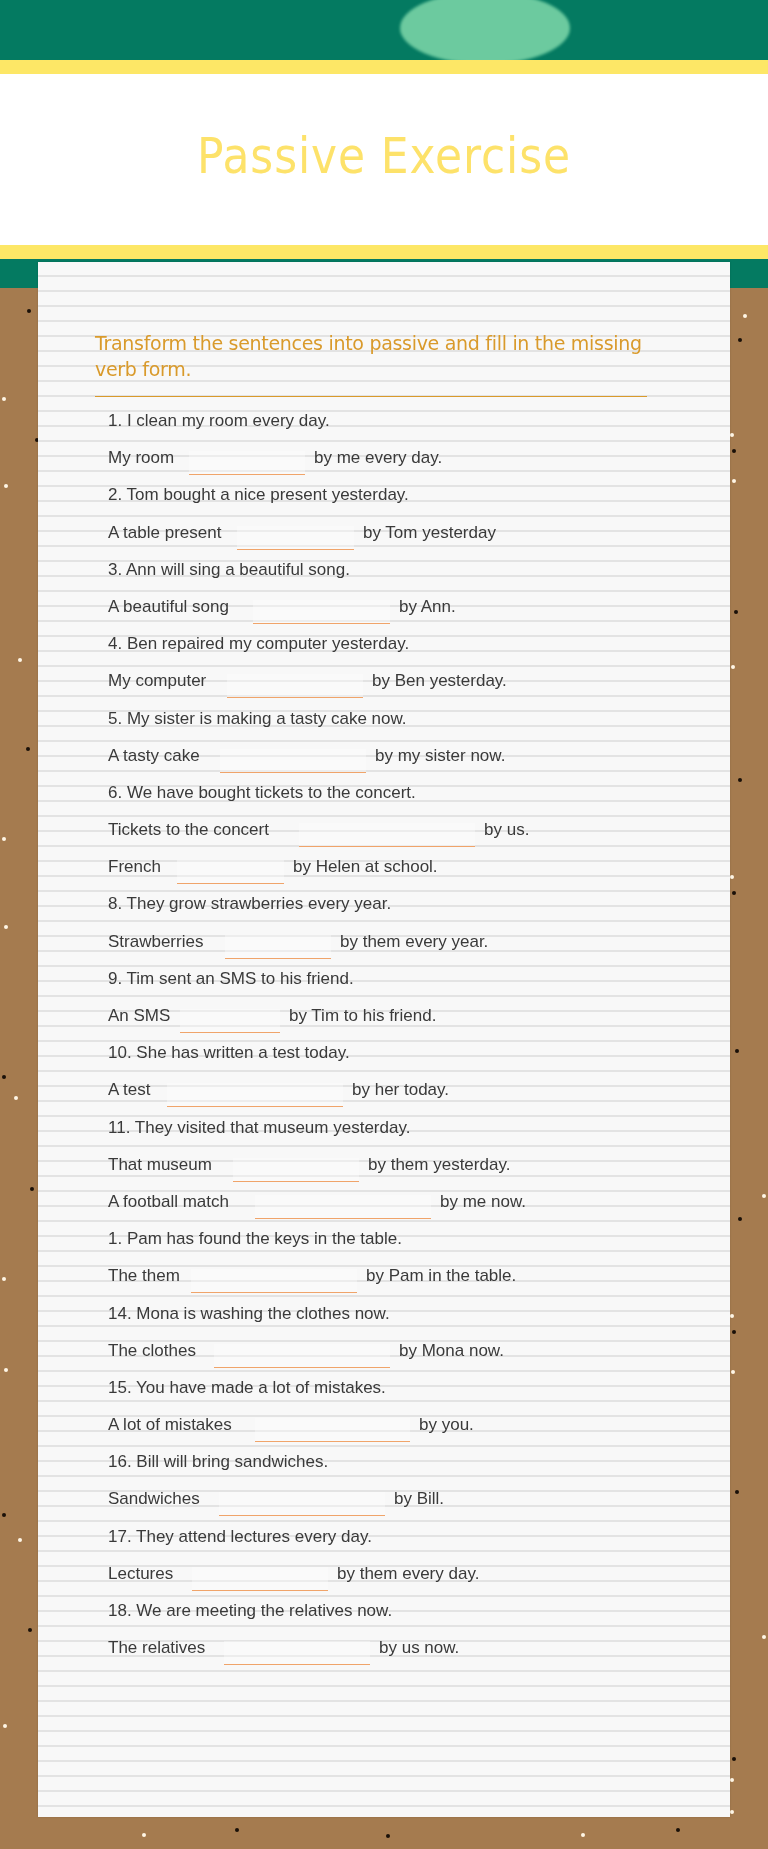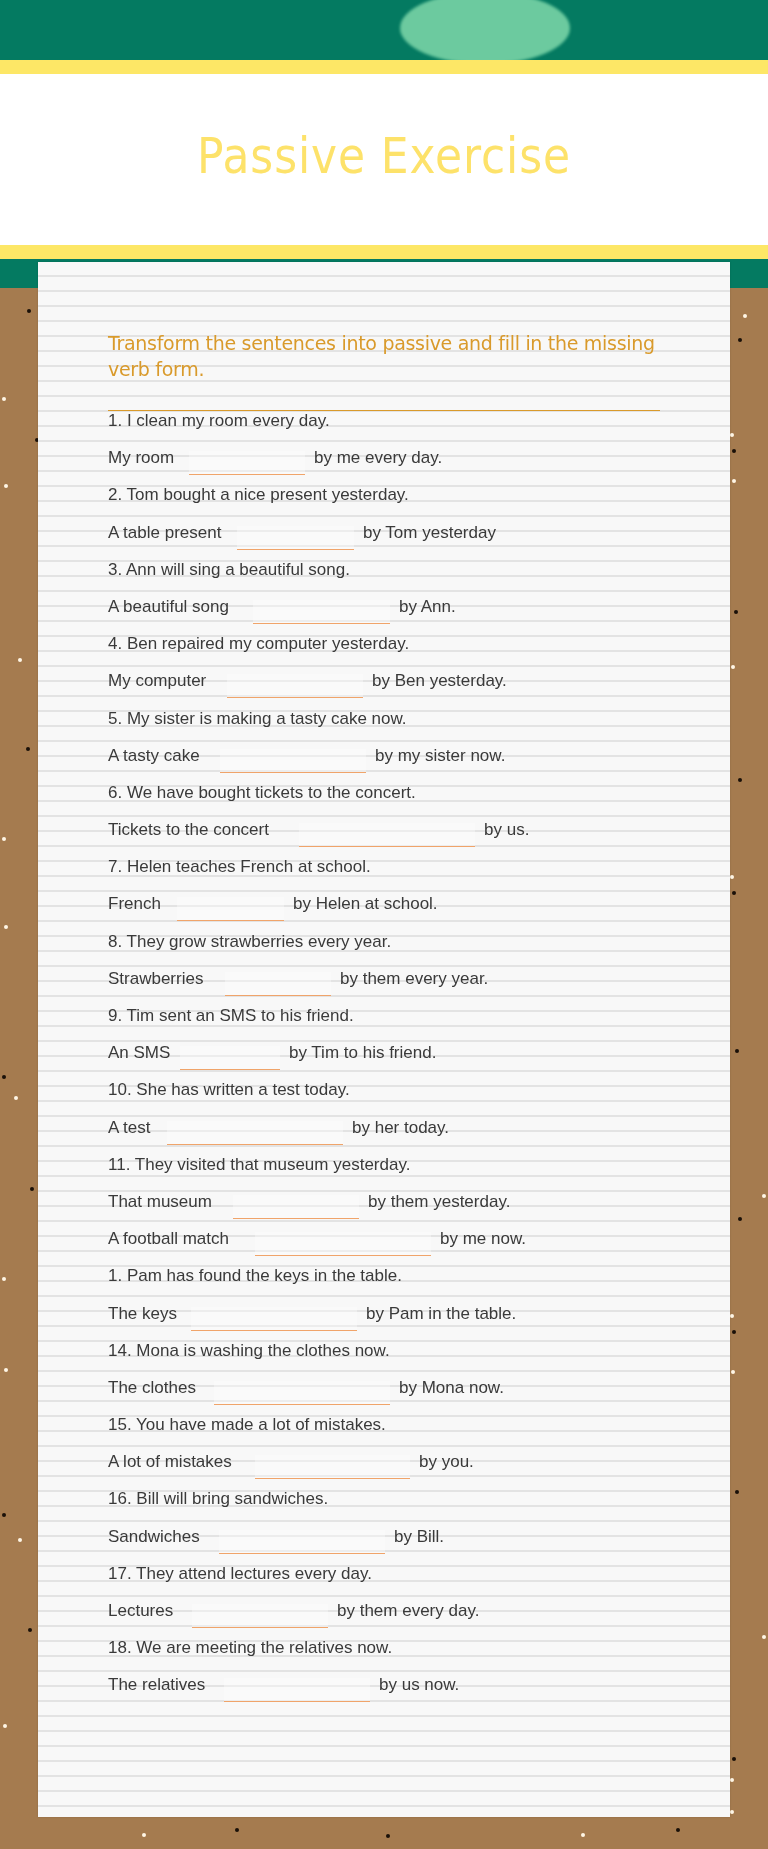--- a/index.html
+++ b/index.html
@@ -58,27 +58,27 @@
       position: absolute; left: 38px; top: 262px; width: 692px; height: 1555px;
       background-color: #f8f8f8;
       background-image: repeating-linear-gradient(
         to bottom,
         transparent 0px, transparent 13px,
         #e3e3e3 13px, #e3e3e3 15px
       );
       box-shadow: 0 0 2px rgba(0,0,0,0.15);
     }
     .instructions {
-      position: absolute; left: 70px; top: 68px; width: 552px;
+      position: absolute; left: 57px; top: 68px; width: 552px;
       font-family: "DejaVu Sans", sans-serif;
       font-size: 19px;
       line-height: 26px;
       color: #d99a2b;
       margin: 0;
-      padding-bottom: 28px;
+      padding-bottom: 14px;
       border-bottom: 1.5px solid #d99a2b;
       letter-spacing: -0.3px;
     }
     .exercise-list {
       position: absolute; left: 70px; top: 140px; width: 600px;
     }
     .line {
       height: 37.2px;
       position: relative;
       font-size: 17px;
@@ -214,23 +214,20 @@
     <div class="line">
         <span class="seg" style="left:0">6. We have bought tickets to the concert.</span>
       </div>
     <div class="line">
       <span class="seg" style="left:0">Tickets to the concert</span>
       <input class="blank" type="text" style="left: 191px; width: 176px;" value="">
       <span class="seg" style="left:376px">by us.</span>
     </div>
 
     <div class="line">
-        <span class="seg" style="left:0">7. Helen teaches French at school.</span>
-      </div>
-    <div class="line">
       <span class="seg" style="left:0">French</span>
       <input class="blank" type="text" style="left: 69px; width: 107px;" value="">
       <span class="seg" style="left:185px">by Helen at school.</span>
     </div>
 
     <div class="line">
         <span class="seg" style="left:0">8. They grow strawberries every year.</span>
       </div>
     <div class="line">
       <span class="seg" style="left:0">Strawberries</span>
@@ -268,21 +265,21 @@
     <div class="line">
       <span class="seg" style="left:0">A football match</span>
       <input class="blank" type="text" style="left: 147px; width: 176px;" value="">
       <span class="seg" style="left:332px">by me now.</span>
     </div>
 
     <div class="line">
         <span class="seg" style="left:0">1. Pam has found the keys in the table.</span>
       </div>
     <div class="line">
-      <span class="seg" style="left:0">The keys</span>
+      <span class="seg" style="left:0">The them</span>
       <input class="blank" type="text" style="left: 83px; width: 166px;" value="">
       <span class="seg" style="left:258px">by Pam in the table.</span>
     </div>
 
     <div class="line">
         <span class="seg" style="left:0">14. Mona is washing the clothes now.</span>
       </div>
     <div class="line">
       <span class="seg" style="left:0">The clothes</span>
       <input class="blank" type="text" style="left: 106px; width: 176px;" value="">

